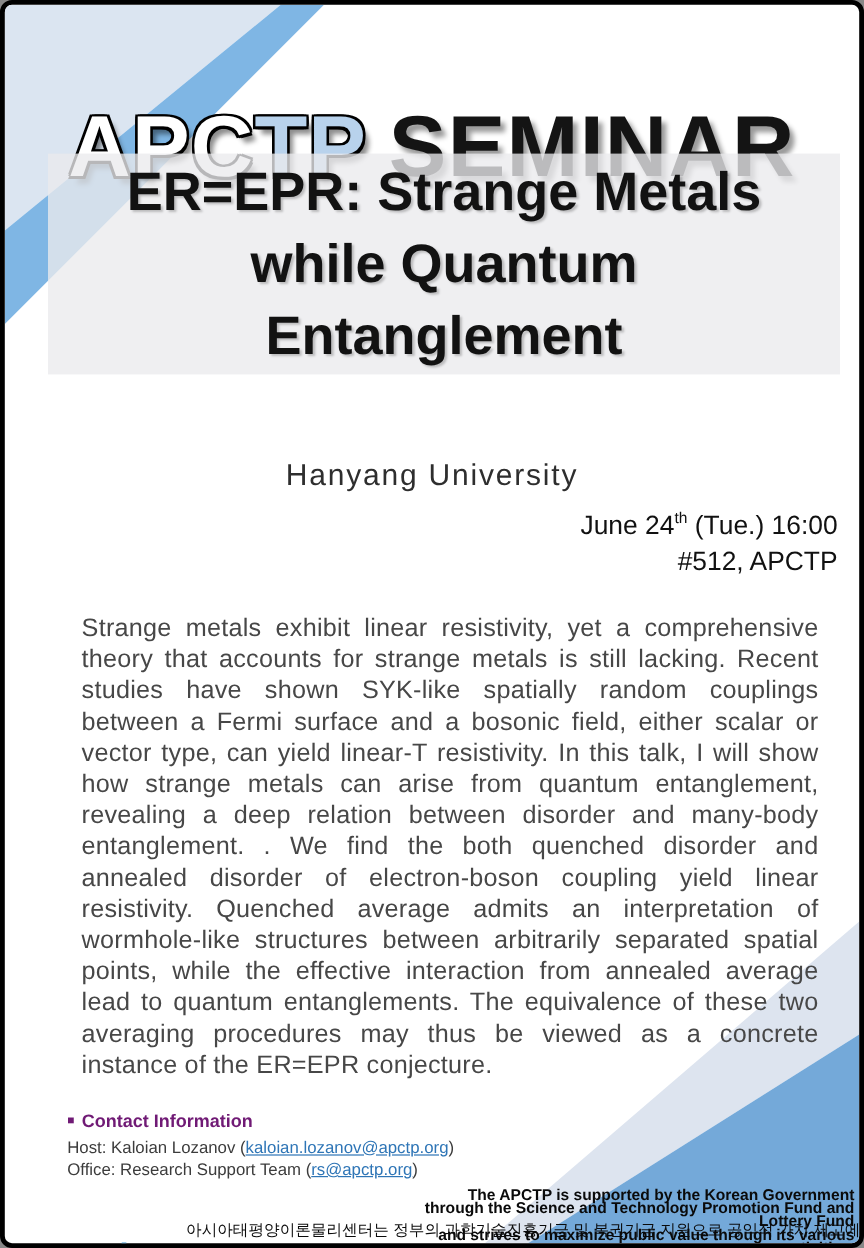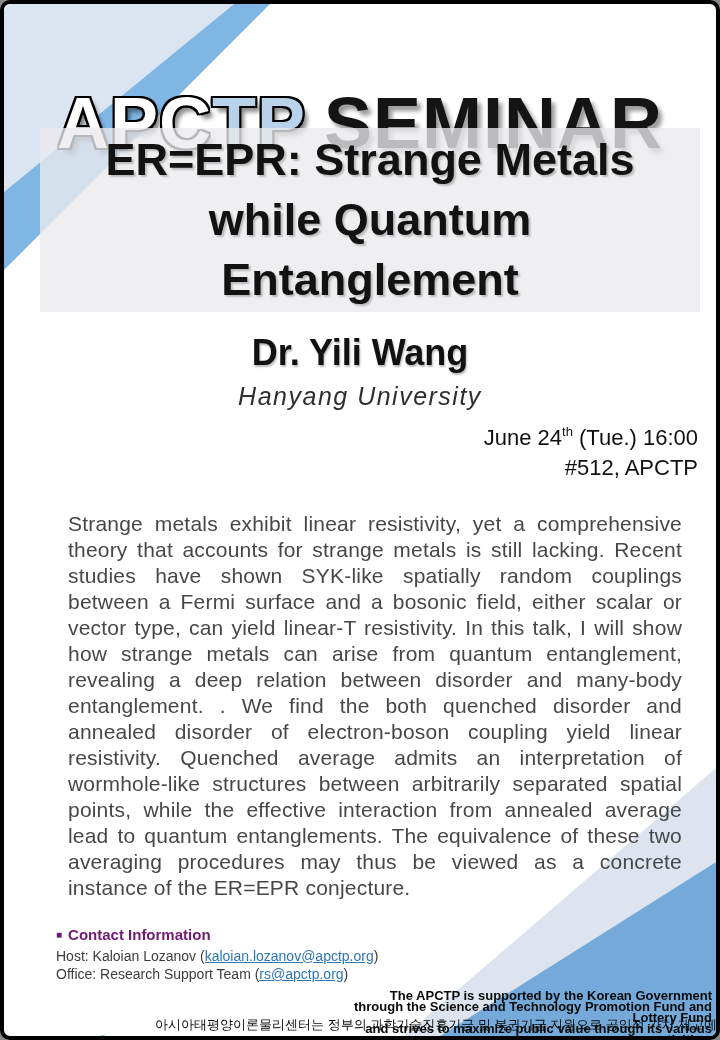--- a/index.html
+++ b/index.html
@@ -38,21 +38,21 @@
     text-shadow:2px 2px 2px rgba(0,0,0,0.22);
   }
   
   .speaker-name{
     position:absolute;left:0;top:328px;width:100%;text-align:center;
     font-size:36px;font-weight:bold;color:#111;
     text-shadow:1px 2px 2px rgba(0,0,0,0.28);
   }
   .speaker-affiliation{
     position:absolute;left:0;top:378px;width:100%;text-align:center;
-    font-size:25px;font-style:italic;color:#2e2e2e;letter-spacing:1.5px;
+    font-size:25px;color:#2e2e2e;letter-spacing:1.5px;
   }
   
   .schedule{
     position:absolute;right:18px;top:414px;text-align:right;
     font-size:22px;font-weight:normal;color:#111;line-height:30px;
   }
   .schedule sup{font-size:13px;position:relative;top:-1px;}
   
   .abstract{
     position:absolute;left:64px;top:486px;width:614px;
@@ -95,21 +95,20 @@
   <h1 class="banner">
     <span class="outlined">APC</span><span class="outlined blue">TP</span><span class="solid">SEMINAR</span>
   </h1>
 
   <div class="title-box">
     <div class="title-line">ER=EPR: Strange Metals</div>
     <div class="title-line">while Quantum</div>
     <div class="title-line">Entanglement</div>
   </div>
 
-  <div class="speaker-name">Dr. Yili Wang</div>
   <div class="speaker-affiliation">Hanyang University</div>
 
   <div class="schedule">
     <div><span>June 24</span><sup>th</sup><span> (Tue.) 16:00</span></div>
     <div>#512, APCTP</div>
   </div>
 
   <p class="abstract">Strange metals exhibit linear resistivity, yet a comprehensive theory that accounts for strange metals is still lacking.  Recent studies have shown SYK-like spatially random couplings between a Fermi surface and a bosonic field, either scalar or vector type, can yield linear-T resistivity. In this talk, I will show how strange metals can arise from quantum entanglement, revealing a deep relation between disorder and many-body entanglement. . We find the both quenched disorder and annealed disorder of electron-boson coupling yield linear resistivity. Quenched average admits an interpretation of wormhole-like structures between arbitrarily separated spatial points, while the effective interaction from annealed average lead to quantum entanglements. The equivalence of these two averaging procedures may thus be viewed as a concrete instance of the ER=EPR conjecture.</p>
 
   <div class="contact">

